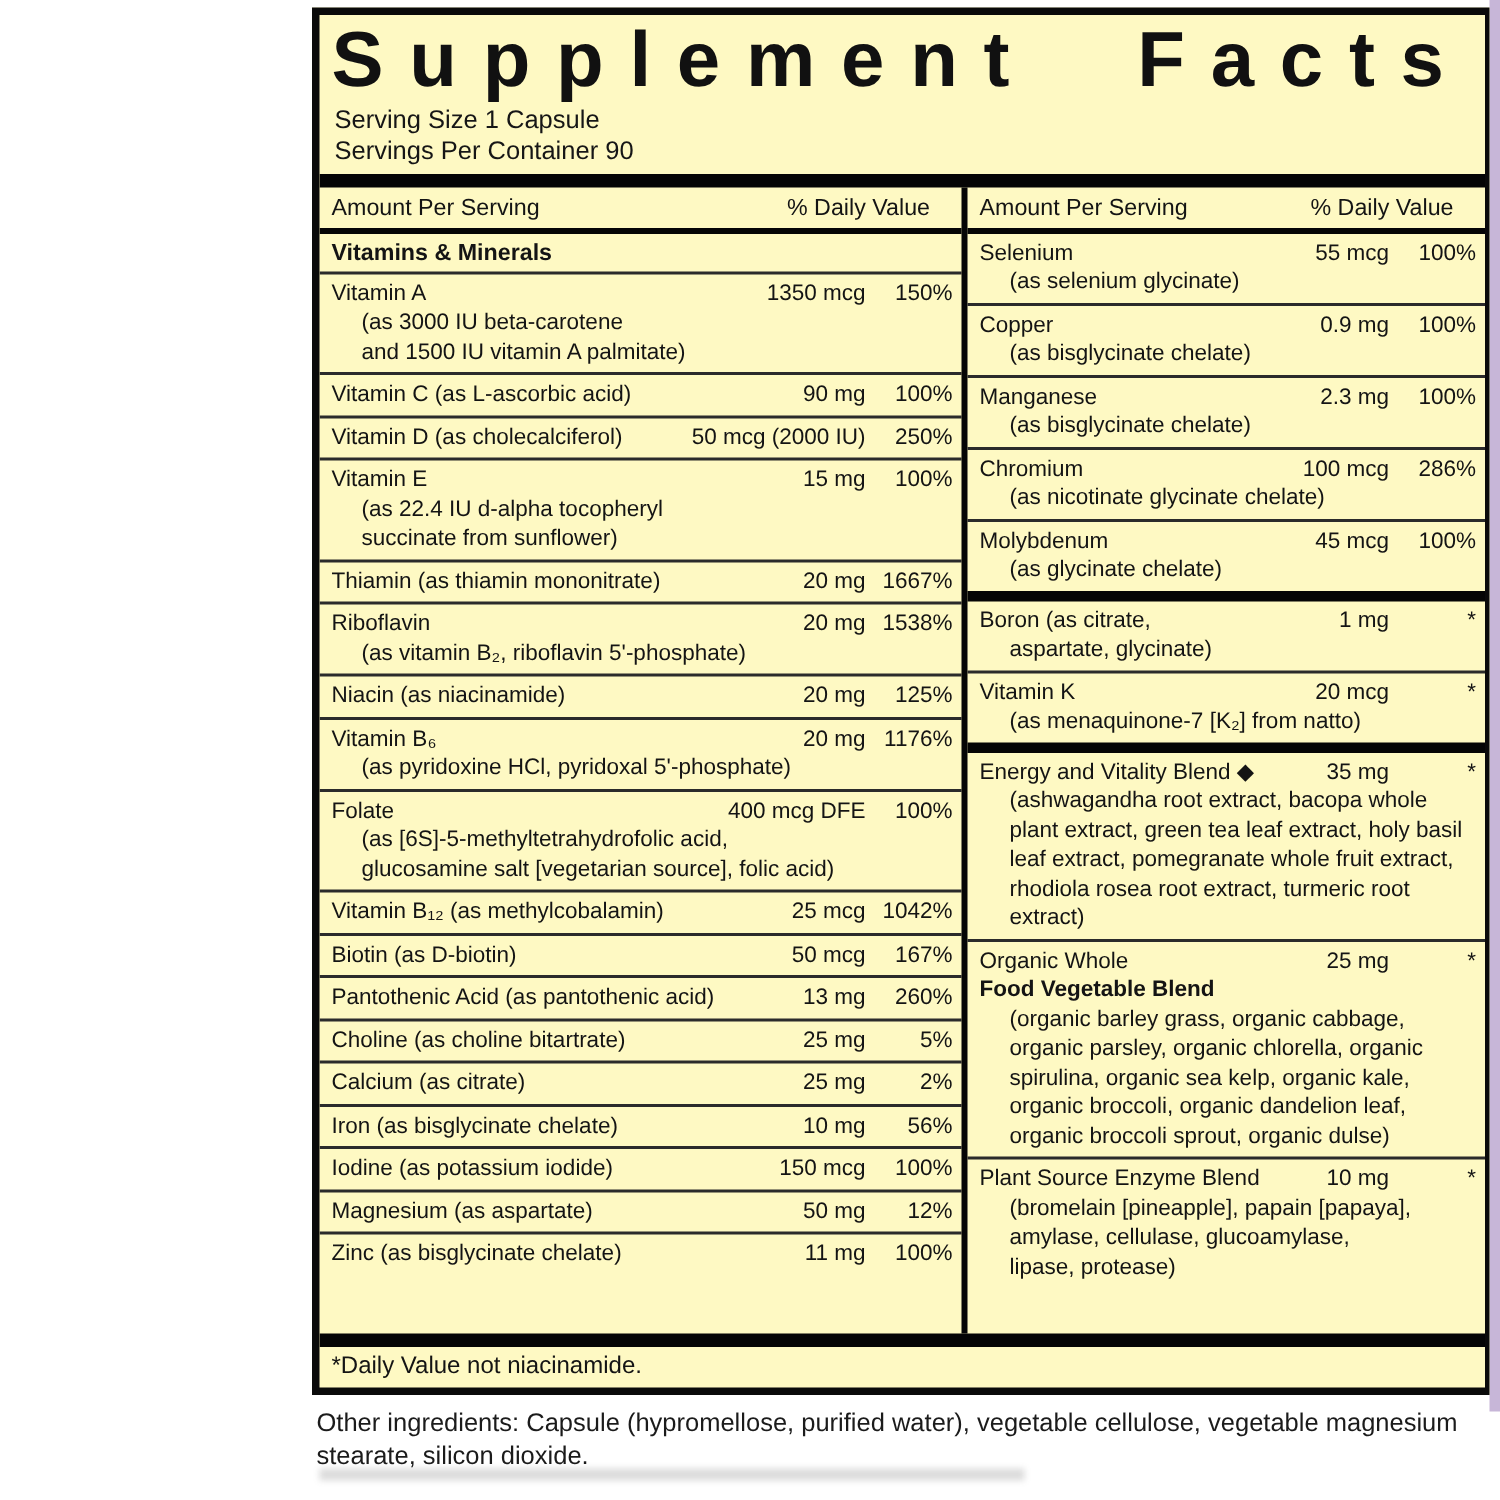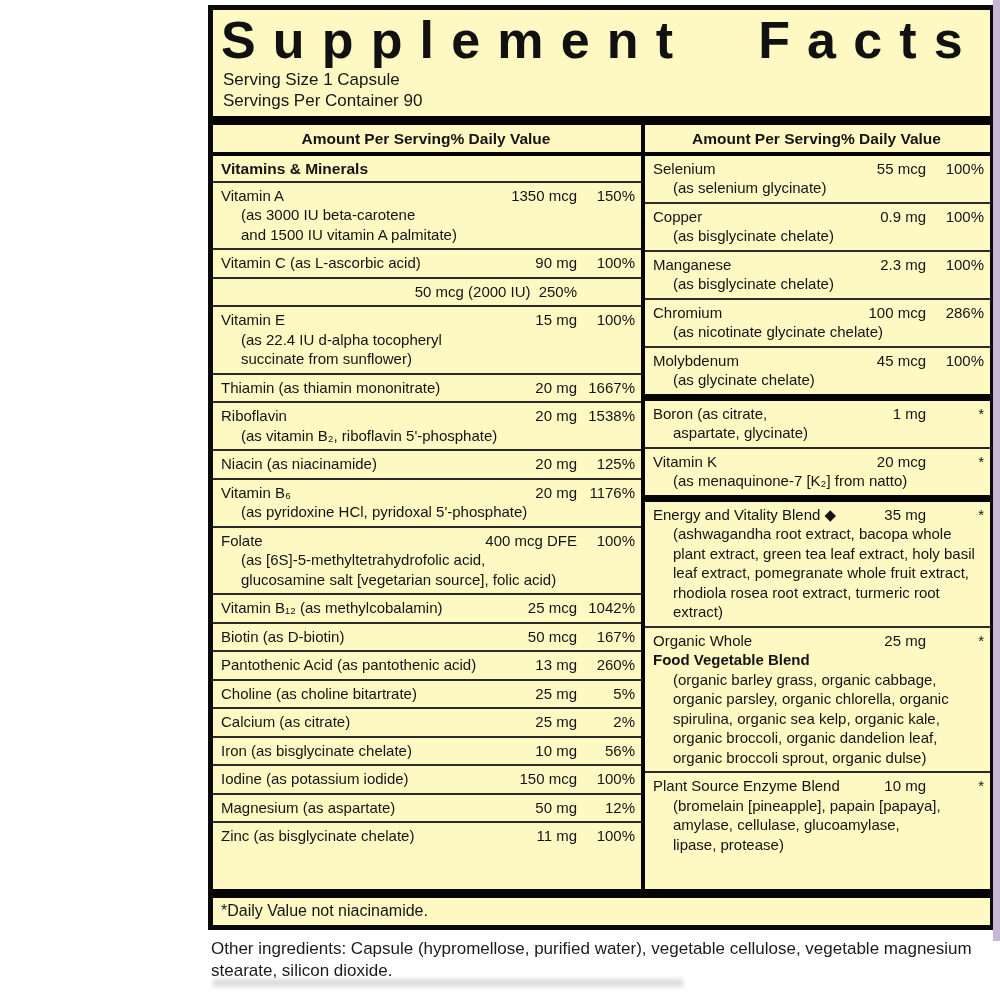--- a/index.html
+++ b/index.html
@@ -11,22 +11,22 @@
     display:flex;flex-direction:column;overflow:hidden;}
   .title{font-size:52px;font-weight:700;letter-spacing:0.33em;word-spacing:0.7em;
     white-space:nowrap;overflow:hidden;padding:2px 2px 0 8px;line-height:1.08;color:#111;}
   .serving{padding:2px 25px 0 10px;font-size:17px;line-height:1.2;color:#161616;}
   .thickbar{height:9px;background:#050505;flex:none;}
   .thickbar.mt{margin-top:5px;}
   .columns{flex:1;display:flex;min-height:0;}
   .col{display:flex;flex-direction:column;min-width:0;box-sizing:border-box;}
   .col-left{width:428px;}
   .col-right{flex:1;border-left:4px solid #050505;}
-  .col-header{display:flex;justify-content:center;font-weight:700;font-size:15.5px;
-    padding:5px 10px 4px 8px;border-bottom:4px solid #050505;flex:none;}
+  .col-header{display:flex;justify-content:space-between;font-weight:400;font-size:15.5px;
+    padding:5px 21px 4px 8px;border-bottom:4px solid #050505;flex:none;}
   .rows{flex:1;display:flex;flex-direction:column;}
   .section-header{font-weight:700;font-size:15.5px;padding:4px 8px 3px;}
   .n-row{padding:3px 6px 4px 8px;border-top:2px solid #2b2b2b;font-size:15px;line-height:1.3;}
   .rows > :first-child{border-top:none;}
   .n-row.thick-above{border-top:7px solid #050505;}
   .n-main{display:grid;grid-template-columns:1fr max-content 50px;column-gap:8px;align-items:start;}
   .n-amt,.n-dv{text-align:right;white-space:nowrap;}
   .n-name2{font-weight:700;}
   .b{font-weight:400;}
   .n-sub{padding-left:20px;}
@@ -67,20 +67,21 @@
           </div>
           <div class="n-row">
             <div class="n-main">
               <span class="n-name">Vitamin C (as L-ascorbic acid)</span>
               <span class="n-amt">90 mg</span>
               <span class="n-dv">100%</span>
             </div>
           </div>
           <div class="n-row">
             <div class="n-main">
+              <span class="n-name">Vitamin D (as cholecalciferol)</span>
               <span class="n-amt">50 mcg (2000 IU)</span>
               <span class="n-dv">250%</span>
             </div>
           </div>
           <div class="n-row">
             <div class="n-main">
               <span class="n-name">Vitamin E</span>
               <span class="n-amt">15 mg</span>
               <span class="n-dv">100%</span>
             </div>

